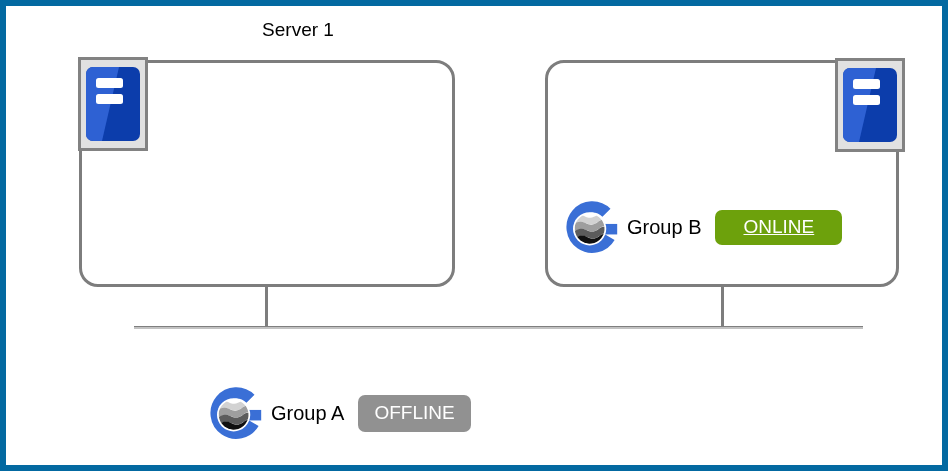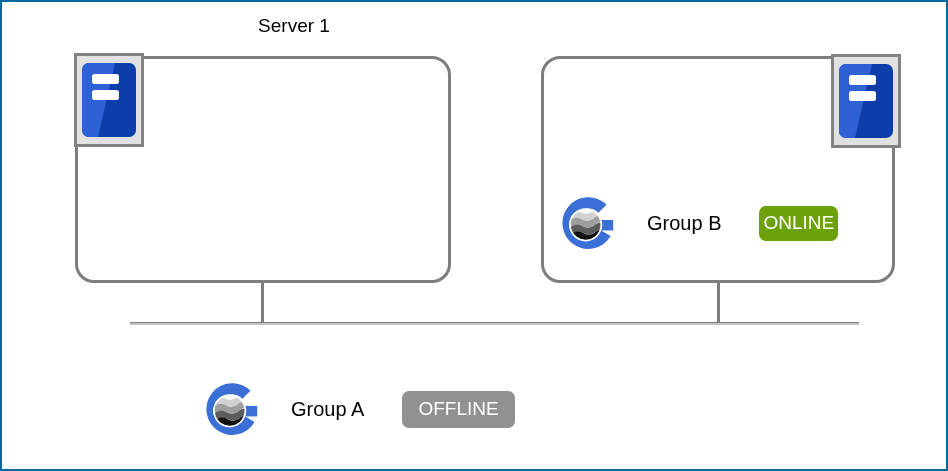--- a/index.html
+++ b/index.html
@@ -1,53 +1,53 @@
 <!DOCTYPE html>
 <html><head>
 <meta charset="utf-8">
 <style>
   html,body { margin:0; padding:0; background:#ffffff; }
   * { box-sizing:border-box; }
   .canvas {
     position:relative; width:948px; height:471px;
-    background:#ffffff; border:2px solid #0369a1;
+    background:#ffffff; border:6px solid #0369a1;
     font-family:"Liberation Sans","DejaVu Sans",sans-serif;
     overflow:hidden;
   }
   .server-title {
     position:absolute; width:200px; text-align:center;
     font-size:19px; color:#000; top:13px;
   }
   .title-1 { left:192px; }
   .title-2 { left:595px; }
   .server-box {
     position:absolute; top:54px; height:227px;
     border:3px solid #7d7d7d; border-radius:19px; background:#fff;
   }
   .box-1 { left:73px;  width:376px; }
   .box-2 { left:539px; width:354px; }
   .srv-icon { position:absolute; width:70px; height:94px; }
   .srv-icon-1 { left:72px;  top:51px; }
   .srv-icon-2 { left:829px; top:52px; }
   .group-row {
     position:absolute; height:56px;
-    display:flex; align-items:center;gap:24px;
+    display:flex; align-items:center;
   }
   .group-b-row { left:560px; top:193px; }
   .group-a-row { left:204px; top:379px; }
   .group-icon { width:56px; height:56px; flex:0 0 auto; }
   .group-label {
     font-size:20px; color:#000; margin-left:5px; white-space:nowrap;
   }
   .status-badge {
     margin-left:14px; border-radius:7px; color:#fff;
     font-size:19px; display:flex; align-items:center; justify-content:center;
     white-space:nowrap;
   }
-  .badge-online  { height:35px; padding:0 4px; }
+  .badge-online  { height:35px; padding:0 28px;text-decoration:underline; }
   .badge-offline { height:37px; padding:0 16px; }
   .v-line {
     position:absolute; width:3px; height:41px; top:281px; background:#7d7d7d;
   }
   .v-line-1 { left:259px; }
   .v-line-2 { left:715px; }
   .bus-line {
     position:absolute; left:128px; top:320px; width:729px; height:3px;
     background:#7f7f7f; border-bottom:2px solid #c2c2c2;
   }

